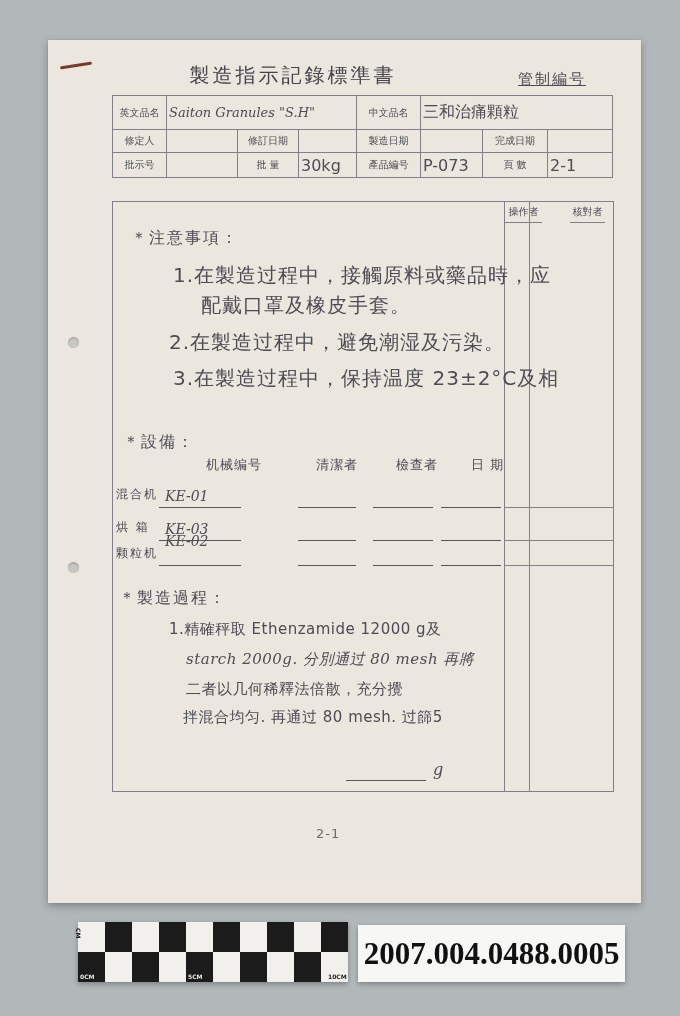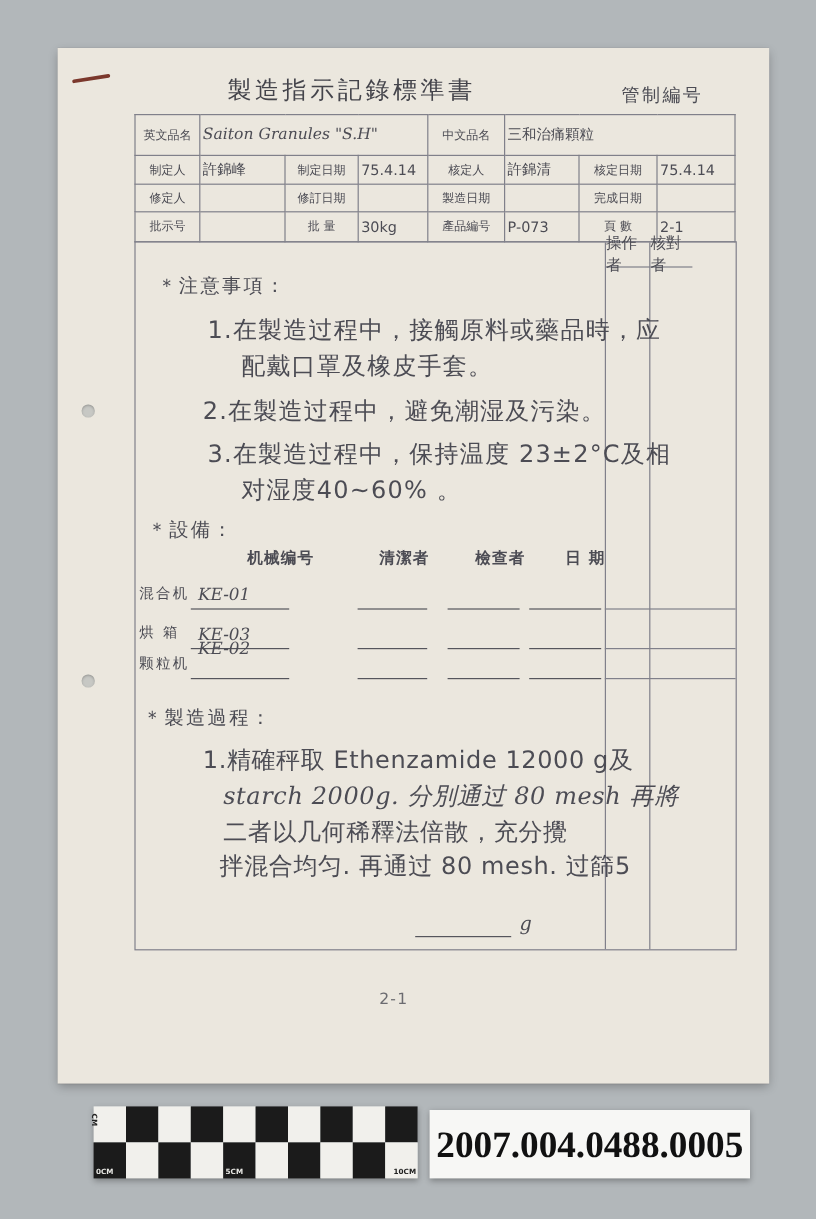--- a/index.html
+++ b/index.html
@@ -18,48 +18,48 @@
   .abs{position:absolute;white-space:nowrap;}
 
   .red-mark{position:absolute;left:12px;top:24px;width:32px;height:3px;
     background:#7b382c;border-radius:2px;transform:rotate(-9deg);}
   .hole{position:absolute;left:20px;width:11px;height:11px;border-radius:50%;
     background:#c7c8c4;box-shadow:inset 0 1px 2px rgba(0,0,0,.25);}
   #hole-1{top:297px;} #hole-2{top:522px;}
 
   .doc-title{left:120px;top:22px;width:250px;text-align:center;
     font-size:20px;letter-spacing:3px;color:#44444b;}
-  .control-label{left:470px;top:30px;font-size:15px;letter-spacing:2px;color:#4c4c54;}
+  .control-label{left:470px;top:30px;font-size:15px;letter-spacing:2px;color:#4c4c54;text-decoration:underline;}
 
   table.hdr{position:absolute;left:64px;top:55px;border-collapse:collapse;
     table-layout:fixed;width:500px;}
   table.hdr td{border:1px solid #80808a;padding:0 2px;overflow:hidden;
     white-space:nowrap;color:#4c4c54;margin-left:16px;}
   td.lbl{font-size:10px;text-align:center;letter-spacing:0px;}
-  td.val{font-size:12px;text-align:left;padding-left:5px;}
+  td.val{font-size:16px;text-align:left;padding-left:5px;}
   tr.r1{height:34px;} tr.r2{height:24px;} tr.r3{height:23px;} tr.r4{height:25px;}
   td.val.en{font-family:"DejaVu Serif",serif;font-style:italic;font-size:13px;}
 
   .main-box{position:absolute;left:64px;top:161px;width:500px;height:589px;
     border:1px solid #80808a;}
   .sc{position:absolute;top:0;bottom:0;border-left:1px solid #80808a;}
-  #sc-1{left:391px;width:37px;} #sc-2{left:428px;width:35px;} #sc-3{left:463px;width:37px;}
-  .sc-h{height:20px;border-bottom:1px solid #80808a;font-size:13px;
+  #sc-1{left:391px;width:37px;} #sc-2{left:416px;width:35px;padding-left:40px;} #sc-3{left:463px;width:37px;}
+  .sc-h{height:20px;border-bottom:1px solid #80808a;font-size:10px;
     display:flex;align-items:center;justify-content:center;color:#4c4c54;
     letter-spacing:0;}
   .rbline{position:absolute;left:391px;width:109px;height:0;
     border-top:1px solid #80808a;}
 
   .note{font-size:20px;letter-spacing:1px;}
   .sec-head{font-size:16px;letter-spacing:2px;}
   .useg{position:absolute;height:0;border-bottom:1px solid #55555c;}
   .eq-name{font-size:12px;letter-spacing:2px;}
   .eq-code{font-family:"DejaVu Serif",serif;font-style:italic;font-size:14px;}
-  .eq-colhead{font-size:13px;letter-spacing:1px;font-weight:bold;}
-  .proc{font-size:20px;letter-spacing:0.5px;}
+  .eq-colhead{font-size:13px;letter-spacing:1px;}
+  .proc{font-size:15px;letter-spacing:0.5px;}
 
   .page-no{left:268px;top:786px;font-size:13px;color:#6b6b70;letter-spacing:1px;}
 
   .scalebar{position:absolute;left:78px;top:922px;width:270px;height:60px;
     box-shadow:0 2px 5px rgba(0,0,0,.3);}
   .cb-row{display:flex;height:30px;}
   .cb-row .sq{width:27px;height:30px;position:relative;}
   .cb-top .sq:nth-child(odd){background:#f1f0ec;}
   .cb-top .sq:nth-child(even){background:#1b1b1b;}
   .cb-bot .sq:nth-child(odd){background:#1b1b1b;}
@@ -98,30 +98,20 @@
         <col style="width:65px">
         <col style="width:65px">
     </colgroup>
     <tbody>
         <tr class="r1">
       <td class="lbl">英文品名</td>
       <td class="val en" colspan="3">Saiton Granules "S.H"</td>
       <td class="lbl">中文品名</td>
       <td class="val" colspan="3">三和治痛顆粒</td>
     </tr>
-    <tr class="r2">
-      <td class="lbl">制定人</td>
-      <td class="val">許錦峰</td>
-      <td class="lbl">制定日期</td>
-      <td class="val">75.4.14</td>
-      <td class="lbl">核定人</td>
-      <td class="val">許錦清</td>
-      <td class="lbl">核定日期</td>
-      <td class="val">75.4.14</td>
-    </tr>
     <tr class="r3">
       <td class="lbl">修定人</td>
       <td class="val"></td>
       <td class="lbl">修訂日期</td>
       <td class="val"></td>
       <td class="lbl">製造日期</td>
       <td class="val"></td>
       <td class="lbl">完成日期</td>
       <td class="val"></td>
     </tr>
@@ -148,21 +138,20 @@
     </div>
     <div class="rbline" style="top:305px"></div>
     <div class="rbline" style="top:338px"></div>
     <div class="rbline" style="top:363px"></div>
 
     <div class="abs hw sec-head" style="left:18px;top:26px">＊注意事項：</div>
     <div class="abs hw note" style="left:60px;top:60px">1.在製造过程中，接觸原料或藥品時，应</div>
     <div class="abs hw note" style="left:88px;top:90px">配戴口罩及橡皮手套。</div>
     <div class="abs hw note" style="left:56px;top:127px">2.在製造过程中，避免潮湿及污染。</div>
     <div class="abs hw note" style="left:60px;top:163px">3.在製造过程中，保持温度 23±2°C及相</div>
-    <div class="abs hw note" style="left:88px;top:193px">对湿度40~60%  。</div>
 
     <div class="abs hw sec-head" style="left:10px;top:230px">＊設備：</div>
     <div class="abs hw eq-colhead" style="left:93px;top:254px">机械编号</div>
     <div class="abs hw eq-colhead" style="left:203px;top:254px">清潔者</div>
     <div class="abs hw eq-colhead" style="left:283px;top:254px">檢查者</div>
     <div class="abs hw eq-colhead" style="left:358px;top:254px">日 期</div>
 
     <div class="abs hw eq-name" style="left:3px;top:284px">混合机</div>
     <div class="abs hw eq-code" style="left:52px;top:286px">KE-01</div>
     <div class="useg" style="left:46px;top:305px;width:82px"></div>

